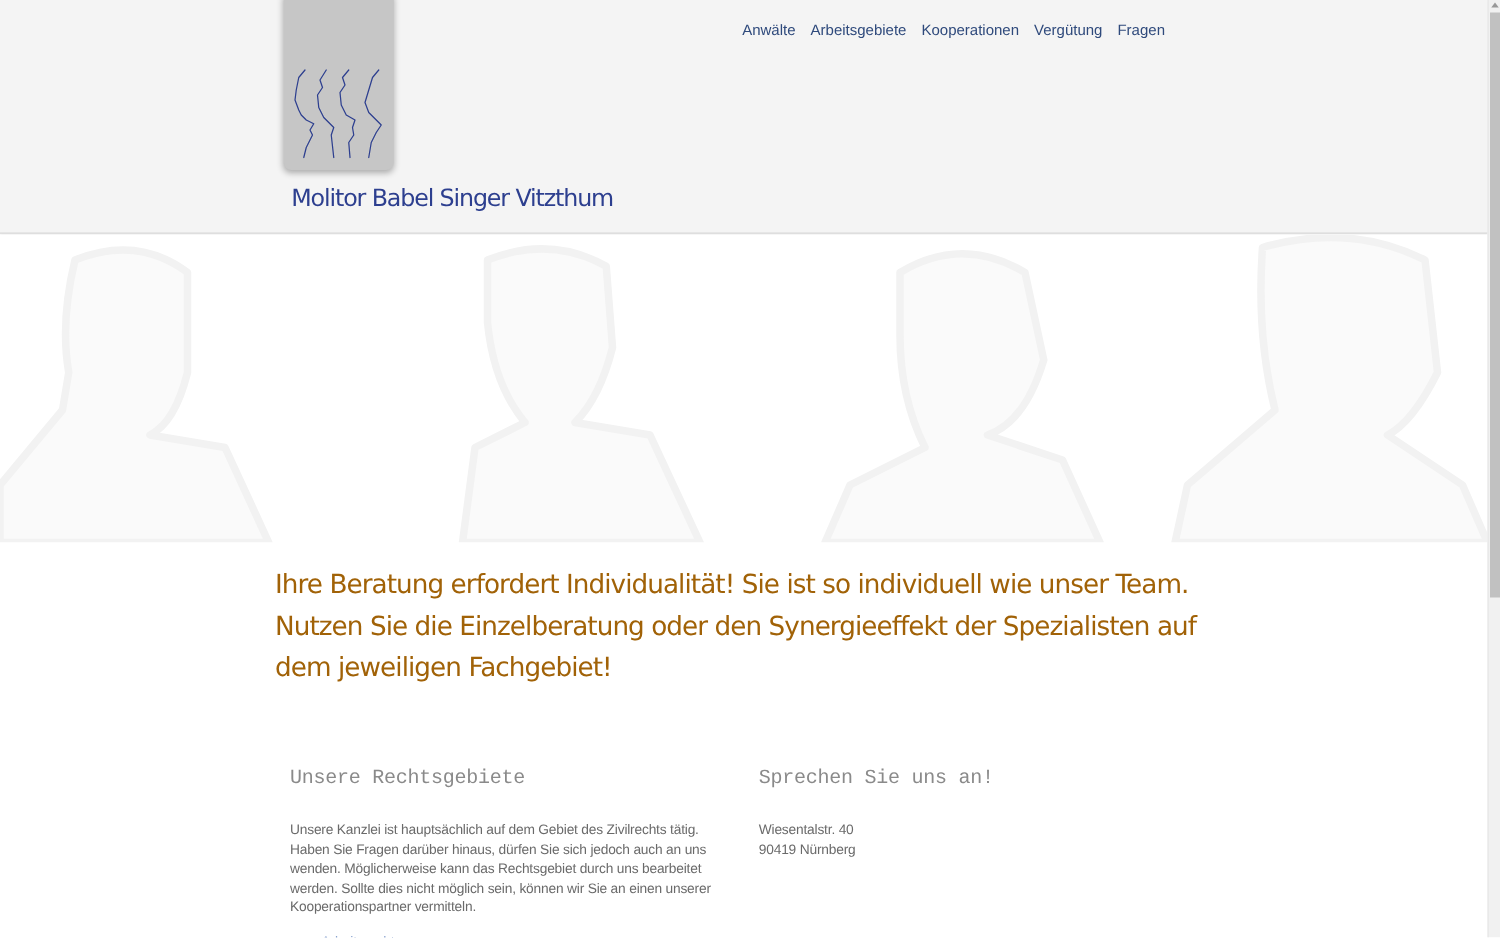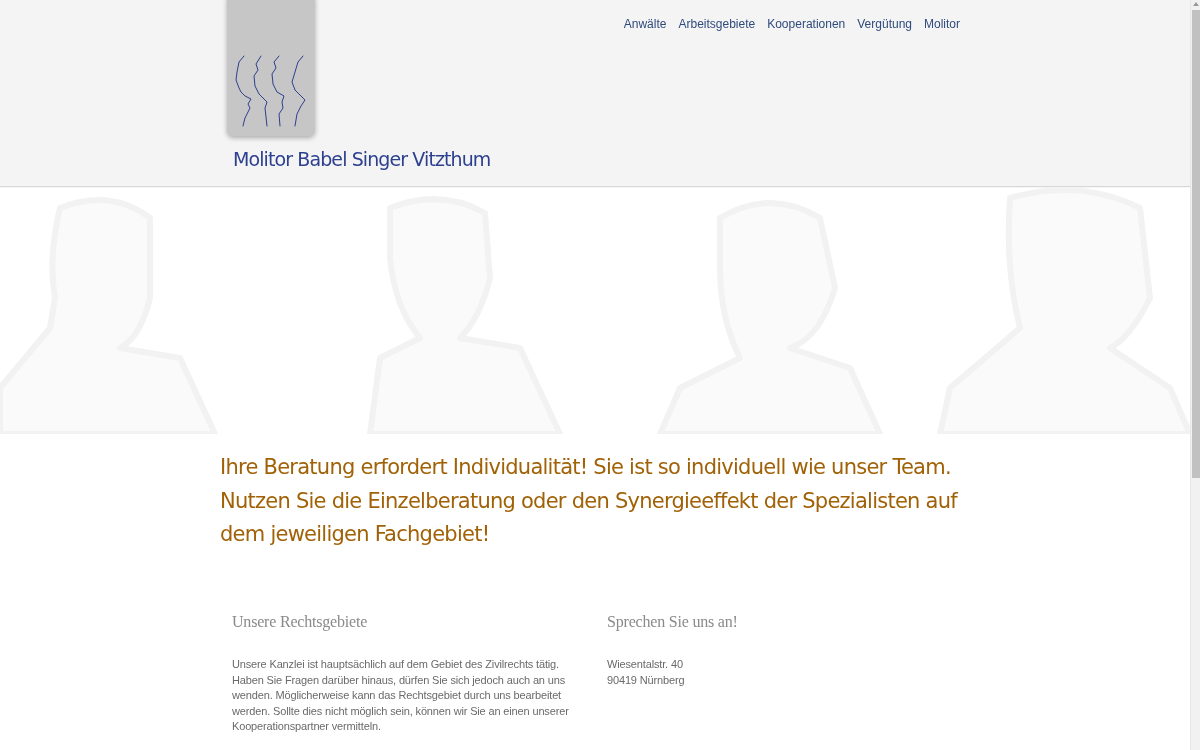--- a/index.html
+++ b/index.html
@@ -16,21 +16,21 @@
     position: absolute; left: 227px; top: -4px; width: 88px; height: 140px;
     background: #c6c6c6; border-radius: 0 0 6px 6px;
     box-shadow: 0 2px 5px rgba(0,0,0,0.3);
   }
   .logo-tile svg { position: absolute; left: 0; top: 0; }
   .logo-text {
     position: absolute; left: 233px; top: 148px;
     font-family: "DejaVu Sans", sans-serif; font-size: 19px; letter-spacing: -0.9px;
     color: #2d3f8f; white-space: nowrap;
   }
-  .main-nav { position: absolute; top: 16px; right: 224px; display: flex; gap: 0; }
+  .main-nav { position: absolute; top: 16px; right: 252px; display: flex; gap: 0; }
   .main-nav a {
     display: block; padding: 0 6px; font-size: 12px; color: #2f4a7c;
     text-decoration: none; line-height: 16px;
   }
 
   
   .scrollbar { position: absolute; right: 0; top: 0; width: 10px; height: 750px; background: #f1f1f1; border-left: 1px solid #e6e6e6; }
   .scroll-up { position: absolute; top: 2px; left: 2px; width: 0; height: 0; border-left: 3px solid transparent; border-right: 3px solid transparent; border-bottom: 4px solid #999; }
   .scroll-thumb { position: absolute; top: 10px; left: 1px; width: 8px; height: 468px; background: #c1c1c1; }
 
@@ -43,21 +43,21 @@
     position: absolute; left: 220px; top: 451px; width: 740px;
     font-family: "DejaVu Sans", sans-serif; font-size: 21px; line-height: 33.5px;
     color: #a16207; letter-spacing: -0.75px; font-weight: normal;
   }
 
   
   .col { position: absolute; top: 610px; width: 345px; }
   .col-left { left: 232px; }
   .col-right { left: 607px; }
   .col h2 {
-    font-family: Liberation Serif, serif; font-weight: normal; font-size: 16px;
+    font-family: Liberation Mono, monospace; font-weight: normal; font-size: 16px;
     color: #8a8a8a; letter-spacing: -0.2px; margin-bottom: 23px; line-height: 24px;
   }
   .col p {
     font-size: 11px; line-height: 15.6px; color: #6a6a6a; letter-spacing: -0.15px;
   }
   .col p + p { }
   .col ul { list-style: none; margin-top: 9px; padding-left: 25px; }
   .col ul li a { font-size: 11px; color: #8aa3cf; text-decoration: none; }
 </style>
 </head>
@@ -74,21 +74,21 @@
       </g>
     </svg>
   </a>
   <div class="logo-text">Molitor Babel Singer Vitzthum</div>
 
   <nav class="main-nav">
     <a href="#">Anwälte</a>
     <a href="#">Arbeitsgebiete</a>
     <a href="#">Kooperationen</a>
     <a href="#">Vergütung</a>
-    <a href="#">Molitor</a>
+    <a href="#">Fragen</a>
   </nav>
 </header>
 
 <section class="hero">
   <svg width="1190" height="246" viewBox="0 0 1190 246">
     <g fill="#fafafa" stroke="#f2f2f2" stroke-width="6" stroke-linejoin="round">
 
       <path d="M60 20 Q110 0 150 30 L150 110 Q140 150 120 160 L180 170 L215 246 L0 246 L0 200 L50 140 L55 110 Q48 70 60 20 Z"></path>
 
       <path d="M390 20 Q440 0 485 25 L490 90 Q480 130 460 150 L520 160 L560 246 L370 246 L380 170 L420 150 Q395 120 390 70 Z"></path>

